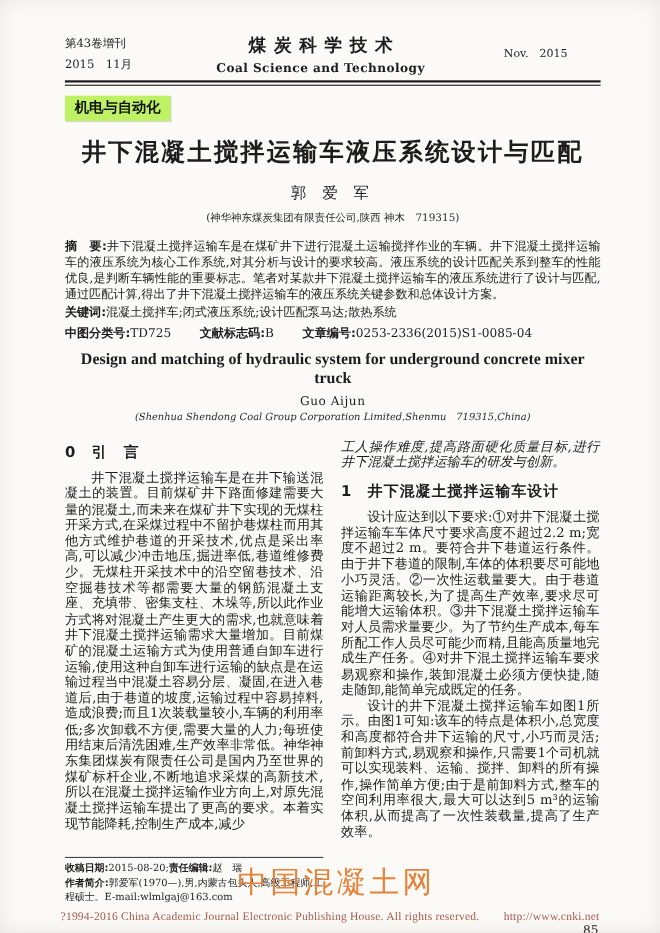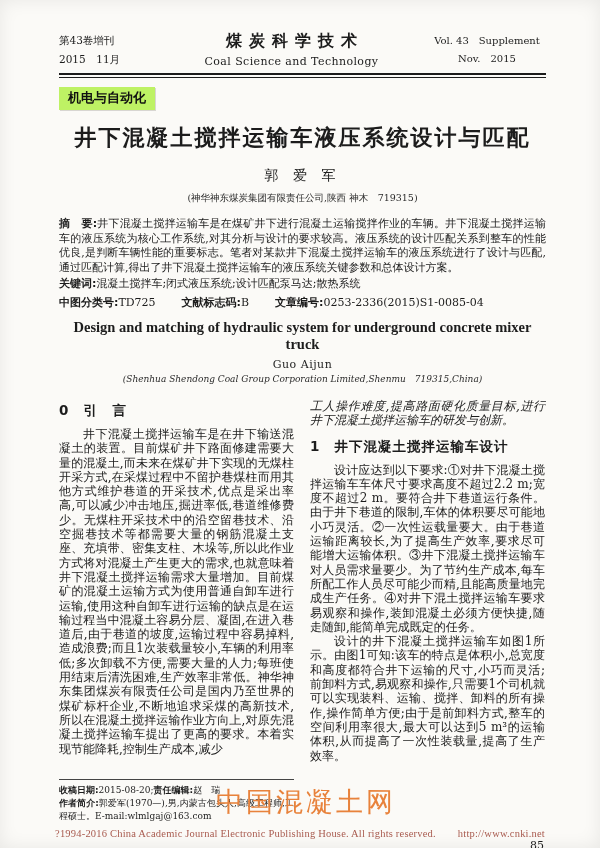--- a/index.html
+++ b/index.html
@@ -16,21 +16,21 @@
     overflow:hidden;
     box-shadow:inset 0 0 18px rgba(0,0,0,.08);
   }
   .content{position:absolute;left:59px;top:31px;width:487px;}
 
   
   .journal-header{display:flex;justify-content:space-between;align-items:center;}
   .hdr-left{width:96px;font-size:10.5px;line-height:1.75;}
   .hdr-center{flex:1;text-align:center;}
   .journal-cn{font-family:"DejaVu Sans","Liberation Sans",sans-serif;font-weight:700;font-size:16px;letter-spacing:7px;text-indent:7px;}
-  .journal-en{font-size:11px;margin-top:3px;letter-spacing:.4px;}
+  .journal-en{font-size:11px;margin-top:3px;letter-spacing:.4px;font-weight:bold;}
   .hdr-right{width:118px;font-size:10px;line-height:1.8;text-align:center;}
   .double-rule{margin-top:5px;height:2px;border-top:2.4px solid #1c1c1c;border-bottom:1px solid #1c1c1c;}
 
   
   .badge{
     display:inline-block;margin-top:9px;
     background:#bef264;color:#111;
     font-family:"DejaVu Sans","Liberation Sans",sans-serif;
     font-weight:700;font-size:13px;
     padding:2px 9px 3px;
@@ -99,21 +99,20 @@
     <div class="journal-header">
       <div class="hdr-left">
         <div>第43卷增刊</div>
         <div>2015　11月</div>
       </div>
       <div class="hdr-center">
         <div class="journal-cn">煤炭科学技术</div>
         <div class="journal-en">Coal Science and Technology</div>
       </div>
       <div class="hdr-right">
-        <div>Vol. 43　Supplement</div>
         <div>Nov.　2015</div>
       </div>
     </div>
 
     <div class="double-rule"></div>
 
     <div class="badge">机电与自动化</div>
 
     <h1 class="title-cn">井下混凝土搅拌运输车液压系统设计与匹配</h1>
     <div class="author-cn">郭 爱 军</div>

